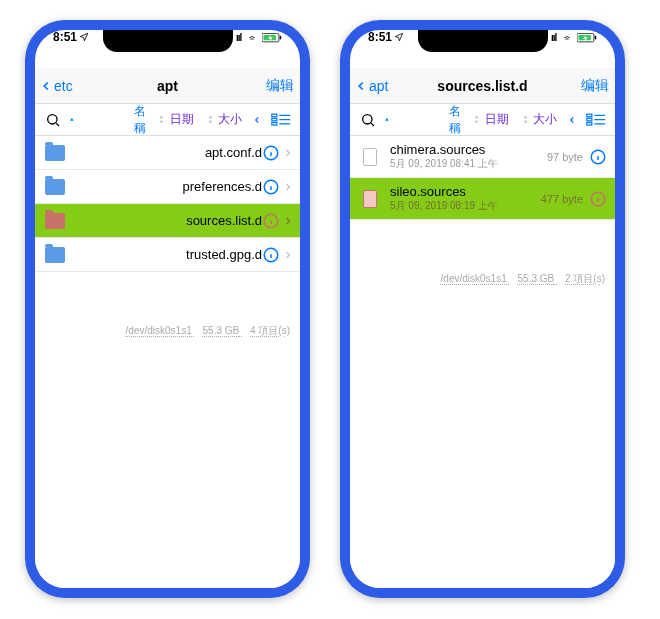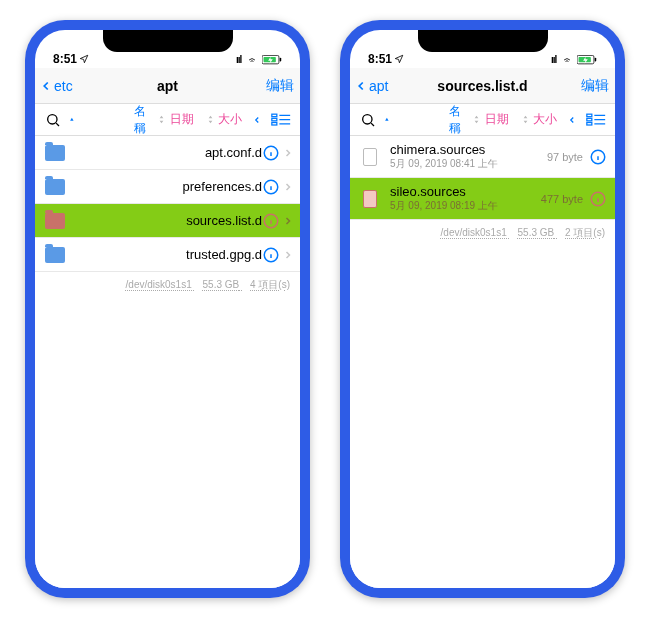--- a/index.html
+++ b/index.html
@@ -41,21 +41,21 @@
       height: 22px;
       background: #000;
       border-bottom-left-radius: 14px;
       border-bottom-right-radius: 14px;
       z-index: 10;
     }
     .status-bar {
       height: 38px;
       display: flex;
       justify-content: space-between;
-      align-items: flex-end;
+      align-items: flex-start;
       padding: 0 18px 2px;
       font-size: 12px;
       font-weight: 600;
       color: #000;
     }
     .sb-left { display: flex; align-items:center; gap:2px; }
     .sb-right svg, .sb-right span { display:inline-block; vertical-align:middle; }
     .nav-bar {
       height: 36px;
       display:flex;
@@ -78,21 +78,21 @@
 
     .toolbar {
       height: 32px;
       display:flex;
       align-items:center;
       border-bottom:1px solid #ddd;
       background:#fff;
       padding: 0 6px;
       gap: 4px;
     }
-    .tb-seg { flex:1; display:flex; justify-content:center; align-items:center; font-size:12px; color:#ec4899;}
+    .tb-seg { flex:1; display:flex; justify-content:center; align-items:center; font-size:12px; color:#6d28d9;}
     .tb-seg.active { color:#007aff;gap:28px; }
     .tb-seg svg { width:9px; height:9px; }
     .tb-search { width:24px; display:flex; justify-content:center;}
     .tb-chev { width:14px; display:flex; justify-content:center; color:#007aff;}
     .tb-grid { width:26px; display:flex; justify-content:center; color:#007aff;}
 
     .list { flex:1; background:#fff; overflow:hidden;}
     .row {
       height: 34px;
       display:flex;
@@ -134,20 +134,21 @@
     .row-file .fdate { font-size:10px; color:#9a9a9a; }
     .row-file.highlight .fdate { color: rgba(120,70,65,.7); }
 
     .footer-stats {
       font-size:10px;
       color:#aaa;
       text-align:right;
       padding: 6px 10px;
       text-decoration: underline dotted;
       text-underline-offset:2px;
+      margin-top:46px;
     }
     .footer-stats span { margin-left:8px;}
     .nav-bar-wrap{ position:relative; }
   </style>
 </head>
 <body>
 
 <div class="phone">
   <div class="screen">
     <div class="notch"></div>

